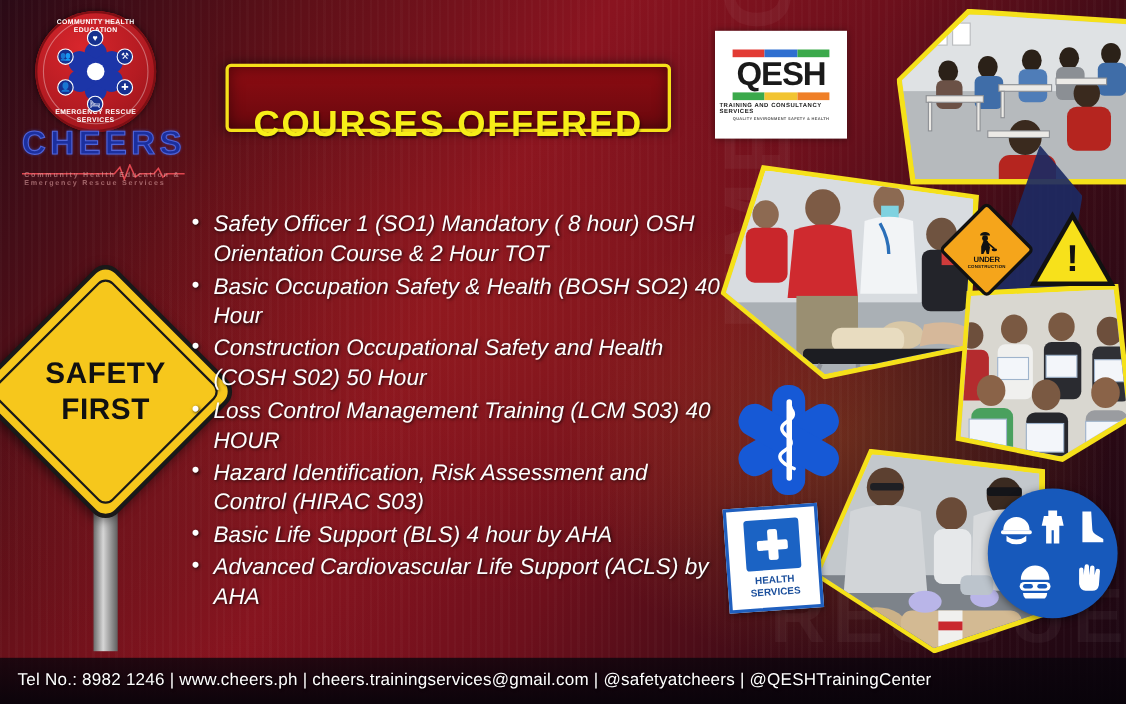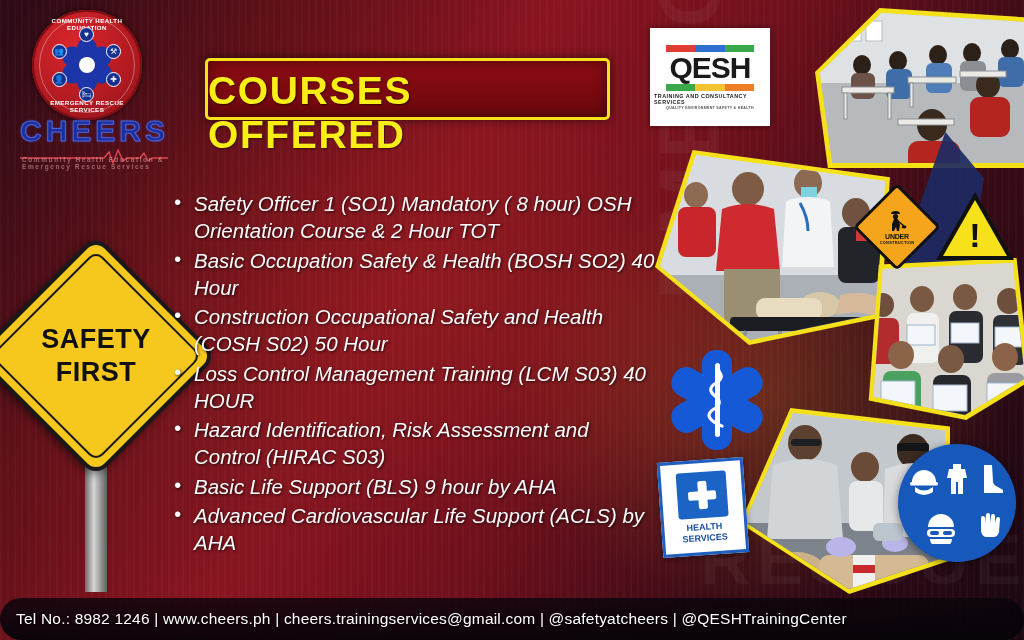--- a/index.html
+++ b/index.html
@@ -63,21 +63,21 @@
 
   
   #title-banner {
     position:absolute; left:205px; top:58px; width:405px; height:62px;
     background:linear-gradient(180deg,#8d0c12 0%,#7a0a10 55%,#6a080d 100%);
     border:3px solid #f5e11a; border-radius:5px;
     box-shadow:0 0 10px rgba(0,0,0,.55), inset 0 0 14px rgba(0,0,0,.45);
     display:flex; align-items:center; justify-content:center;
   }
   #title-banner .t {
-    color:#f7ee18; font-size:39px; font-weight:bold; letter-spacing:1.6px;
+    color:#f7ee18; font-size:33px; font-weight:bold; letter-spacing:1.6px;
     text-shadow:1px 1px 2px rgba(0,0,0,.5);
     margin-top:47px;
   }
 
   
   #qesh-logo { position:absolute; left:650px; top:28px; width:120px; height:98px;
                background:#fff; box-shadow:0 0 6px rgba(0,0,0,.45);
                display:flex; flex-direction:column; align-items:center; justify-content:center; padding:6px 4px; }
   .qesh-bars { display:flex; width:88px; height:7px; }
   .qesh-bars i { flex:1; }
@@ -189,21 +189,21 @@
 
   #icon-ppe { position:absolute; left:258px; top:444px; width:118px; height:118px;
               background:#1759bb; border-radius:50%; box-shadow:0 2px 8px rgba(0,0,0,.45);
               display:grid; grid-template-columns:1fr 1fr 1fr; grid-template-rows:1fr 1fr;
               align-items:center; justify-items:center; padding:10px; }
   .ppe-i { width:30px; height:32px; position:relative; }
 
   
   #footer { position:absolute; left:0; bottom:0; width:1024px; height:42px;
             background:linear-gradient(180deg,rgba(10,4,12,.80),rgba(8,3,10,.96));
-            display:flex; align-items:center;border-radius:21px; }
+            display:flex; align-items:center; }
   #footer .f-text { color:#fff; font-size:15.5px; letter-spacing:.2px; padding-left:16px;
                     text-shadow:1px 1px 2px rgba(0,0,0,.8); white-space:nowrap; }
 </style>
 </head>
 <body>
 
 <div id="poster">
 
   <div class="texture"></div>
   <div class="ghost g1">EMERGENCY</div>
@@ -269,21 +269,21 @@
     </div>
   </div>
 
   <div id="course-list">
     <ul>
       <li>Safety Officer 1 (SO1) Mandatory ( 8 hour) OSH Orientation Course &amp; 2 Hour TOT</li>
       <li>Basic Occupation Safety &amp; Health (BOSH SO2) 40 Hour</li>
       <li>Construction Occupational Safety and Health (COSH S02) 50 Hour</li>
       <li>Loss Control Management Training (LCM S03) 40 HOUR</li>
       <li>Hazard Identification, Risk Assessment and Control (HIRAC S03)</li>
-      <li>Basic Life Support (BLS) 9 hour by AHA</li>
+      <li>Basic Life Support (BLS) 4 hour by AHA</li>
       <li>Advanced Cardiovascular Life Support (ACLS) by AHA</li>
     </ul>
   </div>
 
   <div id="collage">
 
     <div class="photo" id="photo-classroom">
       <div class="frame"></div>
       <div class="img">
         <div class="sc-class"></div>

